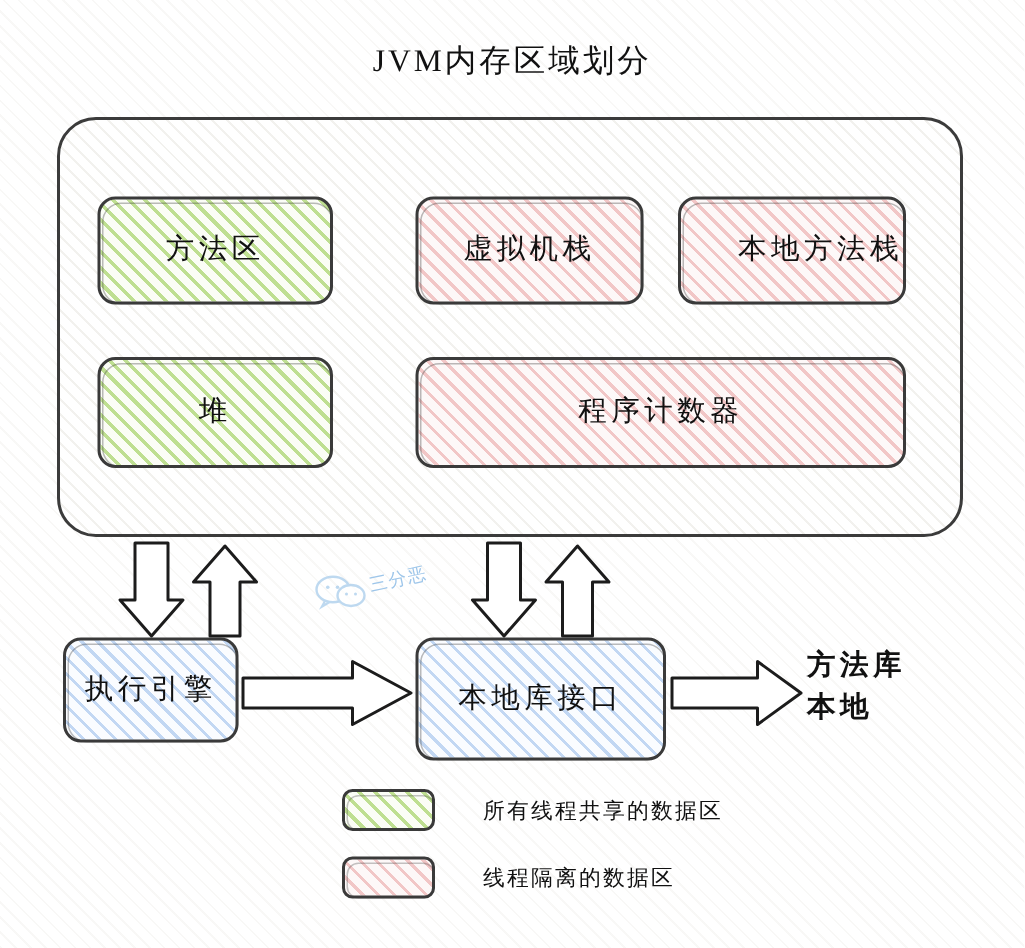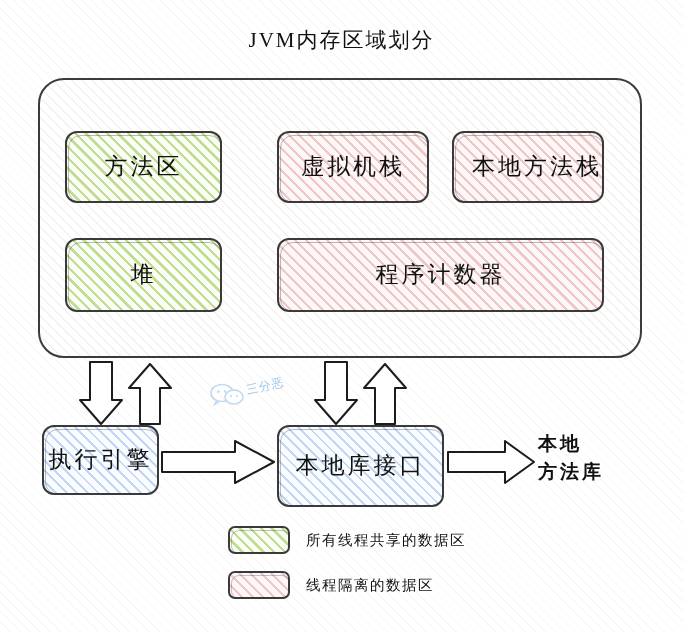--- a/index.html
+++ b/index.html
@@ -34,29 +34,28 @@
   .box {
     position: absolute;
     box-sizing: border-box;
     border: 2px solid #3a3a3a;
     border-radius: 12px;
     display: flex;
     align-items: center;
     justify-content: center;
   }
   .box .label {
-    font-size: 23px;
+    font-size: 19px;
     letter-spacing: 3px;
     color: #111;
     font-weight: 500;
     text-align: center;
     line-height: 1.25;
     position: relative;
     z-index: 2;
-    font-family: Liberation Serif, serif;
   }
   
   .box::after {
     content: "";
     position: absolute;
     left: 1px; top: 2px; right: -2px; bottom: -2px;
     border: 1px solid rgba(60,60,60,0.35);
     border-radius: 13px;
     pointer-events: none;
   }
@@ -201,21 +200,21 @@
     position: relative;
   }
   .legend-swatch::after {
     content: "";
     position: absolute;
     left: 1px; top: 1.5px; right: -2px; bottom: -2px;
     border: 1px solid rgba(60,60,60,0.3);
     border-radius: 8px;
   }
   .legend-label {
-    margin-left: 16px;
+    margin-left: 32px;
     font-size: 14.5px;
     letter-spacing: 1.5px;
     color: #111;
     font-weight: 500;
     white-space: nowrap;
   }
 </style>
 </head>
 <body>
 
@@ -247,22 +246,22 @@
 
 <div id="box-exec-engine" class="box hatch-blue">
   <span class="label">执行引擎</span>
 </div>
 
 <div id="box-native-iface" class="box hatch-blue">
   <span class="label">本地库接口</span>
 </div>
 
 <div id="label-native-lib">
+  <div>方法库</div>
   <div>本地</div>
-  <div>方法库</div>
 </div>
 
 <svg id="watermark" width="44" height="30" viewBox="0 0 44 30">
   <ellipse cx="14" cy="13" rx="11" ry="8.5" fill="none" stroke="#a9cdec" stroke-width="1.6"></ellipse>
   <circle cx="10.5" cy="11.5" r="1.2" fill="#a9cdec"></circle>
   <circle cx="17" cy="11.5" r="1.2" fill="#a9cdec"></circle>
   <path d="M9 20 L6.5 24.5 L11.5 21.5" fill="none" stroke="#a9cdec" stroke-width="1.4"></path>
   <ellipse cx="26" cy="17" rx="9" ry="7" fill="#ffffff" stroke="#a9cdec" stroke-width="1.6"></ellipse>
   <circle cx="23" cy="16" r="1" fill="#a9cdec"></circle>
   <circle cx="29" cy="16" r="1" fill="#a9cdec"></circle>

